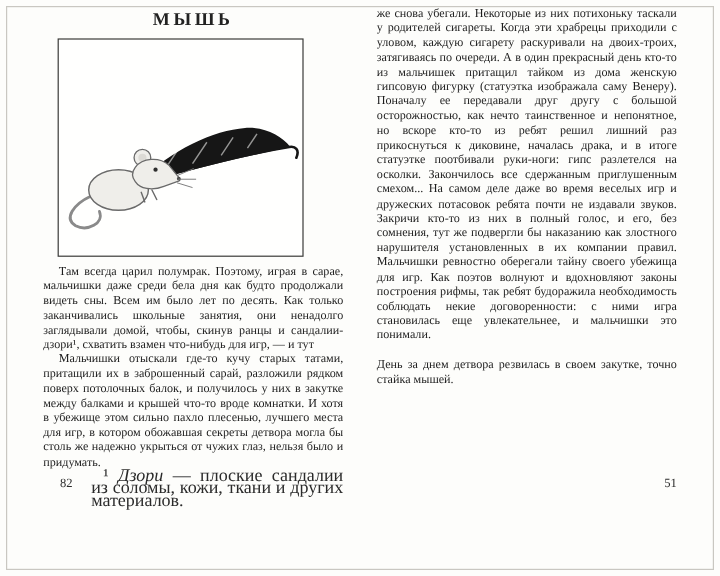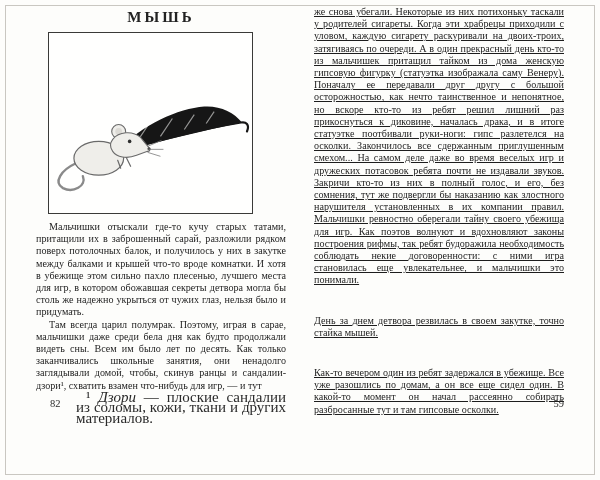--- a/index.html
+++ b/index.html
@@ -25,22 +25,22 @@
   }
   .illus-frame svg{display:block;width:100%;height:100%;}
 
   .body-text{
     font-size:10.1px;line-height:12.2px;text-align:justify;
     hyphens:auto;-webkit-hyphens:auto;
   }
   .page-right .body-text{padding-top:6px;}
   .body-text p{margin:0;text-indent:13px;}
   .body-text p.no-indent{text-indent:0;}
-  .page-right .body-text p{text-indent:0;text-decoration:underline;}
-  .page-right .body-text p.spaced{margin-top:28px;}
+  .page-right .body-text p{text-indent:0;}
+  .page-right .body-text p.spaced{margin-top:12px;}
 
   .footnote{
     margin-top:auto;margin-bottom:25px;font-size:15px;line-height:10.6px;
     text-align:justify;text-indent:10px;color:#2a2a2a;margin-left:40px;
   }
   .fn-term{font-style:italic;}
 
   .pagenum{position:absolute;bottom:11px;font-size:10.5px;color:#2a2a2a;margin-left:14px;}
   .pagenum-left{left:0;}
   .pagenum-right{right:0;}
@@ -71,35 +71,34 @@
           <path d="M64 107 C70 99 84 98 92 105 L101 116 C102 118 101 119 99 119 L88 123 C78 127 68 125 64 119 C61 115 61 111 64 107 Z" fill="#efeeea" stroke="#6a6a6a" stroke-width="1.1"></path>
           <circle cx="81" cy="109" r="1.8" fill="#2e2e2e"></circle>
           <circle cx="100.5" cy="116.5" r="1.6" fill="#4a4a4a"></circle>
           <path d="M99 114 L113 108 M100 117 L115 117 M99 120 L112 124" stroke="#7a7a7a" stroke-width="0.8"></path>
           <path d="M78 126 L82 134 M69 128 L72 136" stroke="#6a6a6a" stroke-width="1.2" stroke-linecap="round"></path>
         </g>
       </svg>
     </div>
 
     <div class="body-text">
+      <p>Там всегда царил полумрак. Поэтому, играя в сарае, мальчишки даже среди бела дня как будто продолжали видеть сны. Всем им было лет по десять. Как только заканчивались школьные занятия, они ненадолго заглядывали домой, чтобы, скинув ранцы и сандалии-дзори¹, схватить взамен что-нибудь для игр, — и тут</p>
       <p>Мальчишки отыскали где-то кучу старых татами, притащили их в заброшенный сарай, разложили рядком поверх потолочных балок, и получилось у них в закутке между балками и крышей что-то вроде комнатки. И хотя в убежище этом сильно пахло плесенью, лучшего места для игр, в котором обожавшая секреты детвора могла бы столь же надежно укрыться от чужих глаз, нельзя было и придумать.</p>
-      <p>Там всегда царил полумрак. Поэтому, играя в сарае, мальчишки даже среди бела дня как будто продолжали видеть сны. Всем им было лет по десять. Как только заканчивались школьные занятия, они ненадолго заглядывали домой, чтобы, скинув ранцы и сандалии-дзори¹, схватить взамен что-нибудь для игр, — и тут</p>
     </div>
 
     <div class="footnote">
       <span class="fn-marker">¹</span>
       <i class="fn-term">Дзори</i>
       <span class="fn-def">— плоские сандалии из соломы, кожи, ткани и других материалов.</span>
     </div>
 
     <div class="pagenum pagenum-left">82</div>
   </div>
 
   <div class="page page-right">
     <div class="body-text">
       <p class="no-indent">же снова убегали. Некоторые из них потихоньку таскали у родителей сигареты. Когда эти храбрецы приходили с уловом, каждую сигарету раскуривали на двоих-троих, затягиваясь по очереди. А в один прекрасный день кто-то из мальчишек притащил тайком из дома женскую гипсовую фигурку (статуэтка изображала саму Венеру). Поначалу ее передавали друг другу с большой осторожностью, как нечто таинственное и непонятное, но вскоре кто-то из ребят решил лишний раз прикоснуться к диковине, началась драка, и в итоге статуэтке поотбивали руки-ноги: гипс разлетелся на осколки. Закончилось все сдержанным приглушенным смехом... На самом деле даже во время веселых игр и дружеских потасовок ребята почти не издавали звуков. Закричи кто-то из них в полный голос, и его, без сомнения, тут же подвергли бы наказанию как злостного нарушителя установленных в их компании правил. Мальчишки ревностно оберегали тайну своего убежища для игр. Как поэтов волнуют и вдохновляют законы построения рифмы, так ребят будоражила необходимость соблюдать некие договоренности: с ними игра становилась еще увлекательнее, и мальчишки это понимали.</p>
       <p class="spaced">День за днем детвора резвилась в своем закутке, точно стайка мышей.</p>
-      <p class="spaced">Как-то вечером один из ребят задержался в убежище. Все уже разошлись по домам, а он все еще сидел один. В какой-то момент он начал рассеянно собирать разбросанные тут и там гипсовые осколки.</p>
     </div>
 
-    <div class="pagenum pagenum-right">59</div>
+    <div class="pagenum pagenum-right">51</div>
   </div>
 </div>
 
 </body></html>

